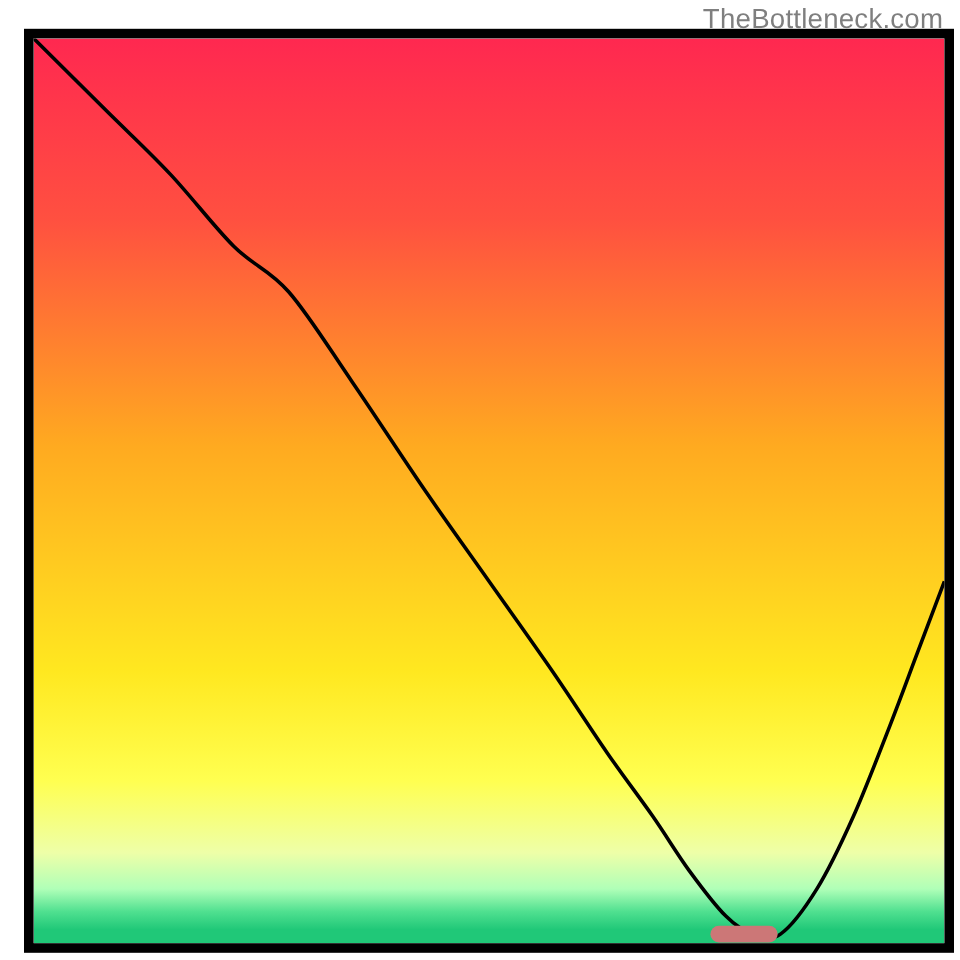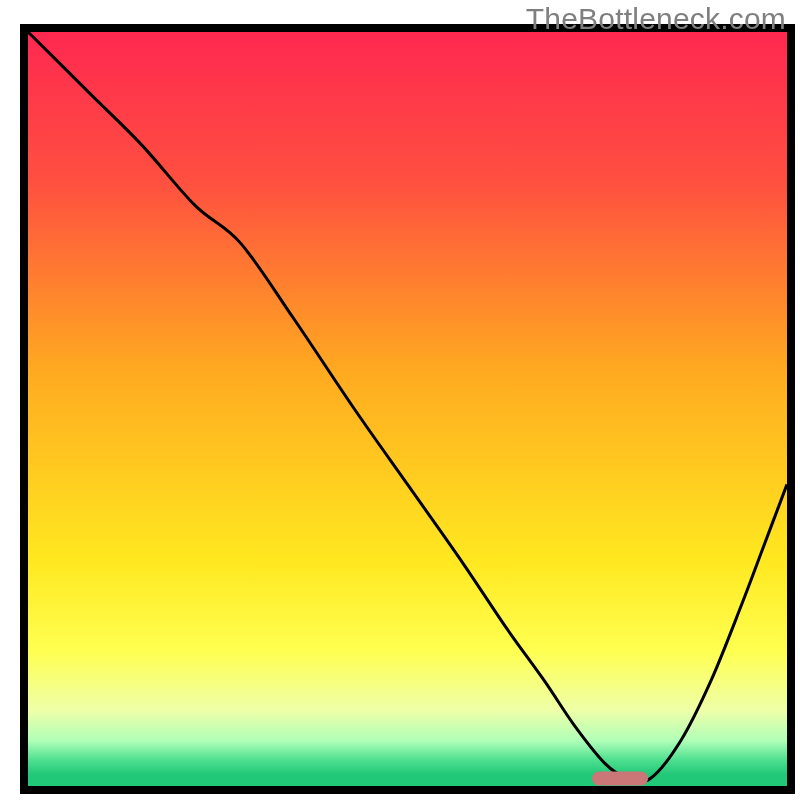--- a/index.html
+++ b/index.html
@@ -13,21 +13,21 @@
   .chart-container {
     position: relative;
     width: 800px;
     height: 800px;
   }
   .watermark {
     position: absolute;
     top: 2px;
     right: 14px;
     font-family: Arial, Helvetica, sans-serif;
-    font-size: 30px;
+    font-size: 23px;
     color: #7f7f7f;
     font-weight: 500;
     letter-spacing: 0.2px;
     z-index: 10;
   }
   svg {
     display: block;
   }
 </style>
 </head>

